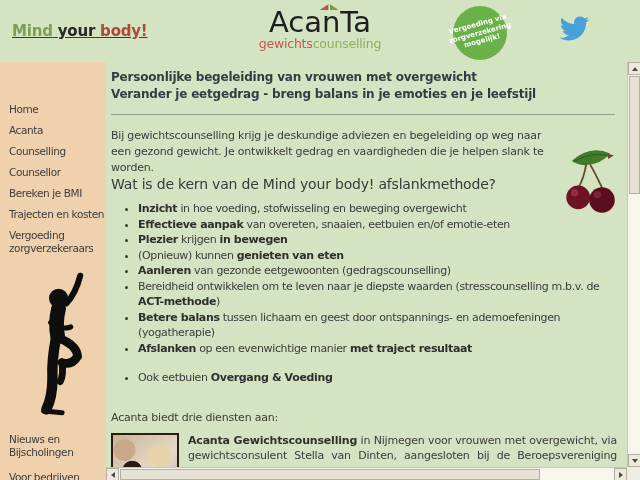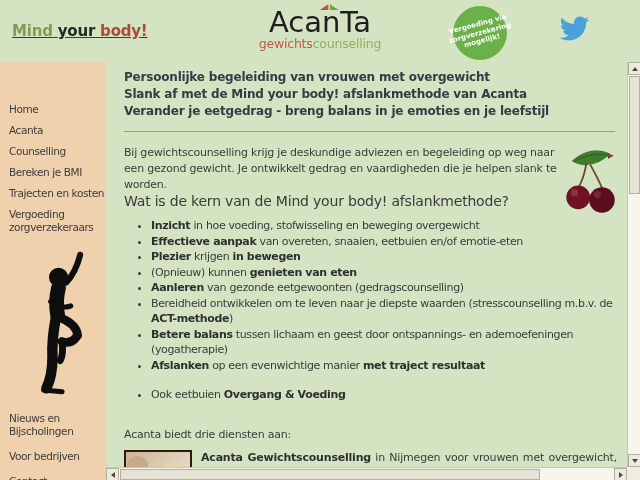--- a/index.html
+++ b/index.html
@@ -30,21 +30,21 @@
   .sidebar { position:absolute; left:0; top:62px; width:106px; height:418px; background:#f0d1ae; }
   .nav { padding:13px 2px 0 9px;margin-top:28px; }
   .nav-item { font-size:10.5px; line-height:13px; color:#3c3c3c; letter-spacing:-0.4px;
     margin-bottom:8px; cursor:pointer; }
   .nav-item.single { white-space:nowrap; }
   .dancer { margin:4px 0 4px 14px; width:78px; height:158px; }
 
   
   .frame { position:absolute; left:106px; top:62px; width:534px; height:418px; }
   .content { position:absolute; left:0; top:0; right:13px; bottom:13px; overflow:hidden;
-    padding:7px 10px 0 18px; }
+    padding:7px 10px 0 5px; }
   .headline { font-size:12px; line-height:17px; font-weight:bold; color:#333c45; letter-spacing:-0.2px; }
   .rule { border:0; border-top:1px solid #93a193; margin:11px 2px 13px 0; }
   .intro { font-size:11px; line-height:16px; width:452px; letter-spacing:-0.2px; }
   .question { font-size:14px; line-height:16px; margin-top:0; letter-spacing:-0.2px; }
   ul.points { margin:9px 0 0 27px; }
   ul.points li { font-size:11px; line-height:15.5px; letter-spacing:-0.35px; color:#3a3a3a; }
   ul.extra { margin-top:14px; }
   .services-intro { font-size:11px; margin-top:25px; letter-spacing:-0.2px; }
   .media { display:flex; gap:9px; margin-top:9px; }
   .photo { flex:0 0 auto; width:68px; height:98px; border:2px solid #30190f;
@@ -115,20 +115,21 @@
   <svg class="twitter" viewBox="0 0 24 24">
     <path fill="#4aa0d8" d="M23.643 4.937c-.835.37-1.732.62-2.675.733.962-.576 1.7-1.49 2.048-2.578-.9.534-1.897.922-2.958 1.13-.85-.904-2.06-1.47-3.4-1.47-2.572 0-4.658 2.086-4.658 4.66 0 .364.042.718.12 1.06-3.873-.195-7.304-2.05-9.602-4.868-.4.69-.63 1.49-.63 2.342 0 1.616.823 3.043 2.072 3.878-.764-.025-1.482-.234-2.11-.583v.06c0 2.257 1.605 4.14 3.737 4.568-.392.106-.803.162-1.227.162-.3 0-.593-.028-.877-.082.593 1.85 2.313 3.198 4.352 3.234-1.595 1.25-3.604 1.995-5.786 1.995-.376 0-.747-.022-1.112-.065 2.062 1.323 4.51 2.093 7.14 2.093 8.57 0 13.255-7.098 13.255-13.254 0-.2-.005-.402-.014-.602.91-.658 1.7-1.477 2.323-2.41z"></path>
   </svg>
 </div>
 
 <div class="sidebar">
   <div class="nav">
     <div class="nav-item single">Home</div>
     <div class="nav-item single">Acanta</div>
     <div class="nav-item single">Counselling</div>
+    <div class="nav-item single">Counsellor</div>
     <div class="nav-item single">Bereken je BMI</div>
     <div class="nav-item single">Trajecten en kosten</div>
     <div class="nav-item">Vergoeding zorgverzekeraars</div>
 
     <svg class="dancer" viewBox="0 0 90 170">
       <g stroke="#0e0e0e" fill="none" stroke-linecap="round">
         <path d="M66 4 Q61 24 50 36" stroke-width="7"></path>
         <circle cx="41" cy="30" r="11" fill="#0e0e0e" stroke="none"></circle>
         <path d="M41 42 Q37 58 40 74" stroke-width="17"></path>
         <path d="M32 58 Q43 67 55 63" stroke-width="6"></path>
@@ -142,21 +143,20 @@
     <div class="nav-item" style="width:80px;">Nieuws en Bijscholingen</div>
     <div class="nav-item single" style="margin-top:12px">Voor bedrijven</div>
     <div class="nav-item single" style="margin-top:12px">Contact</div>
   </div>
 </div>
 
 <div class="frame">
 
   <div class="content">
     <div class="headline">Persoonlijke begeleiding van vrouwen met overgewicht</div>
-    <div class="headline">Slank af met de Mind your body! afslankmethode van Acanta</div>
     <div class="headline">Verander je eetgedrag - breng balans in je emoties en je leefstijl</div>
 
     <hr class="rule">
 
     <p class="intro">Bij gewichtscounselling krijg je deskundige adviezen en begeleiding op weg naar een gezond gewicht. Je ontwikkelt gedrag en vaardigheden die je helpen slank te worden.</p>
 
     <p class="question">Wat is de kern van de Mind your body! afslankmethode?</p>
 
     <ul class="points">
       <li><b>Inzicht</b><span> in hoe voeding, stofwisseling en beweging overgewicht</span></li>

